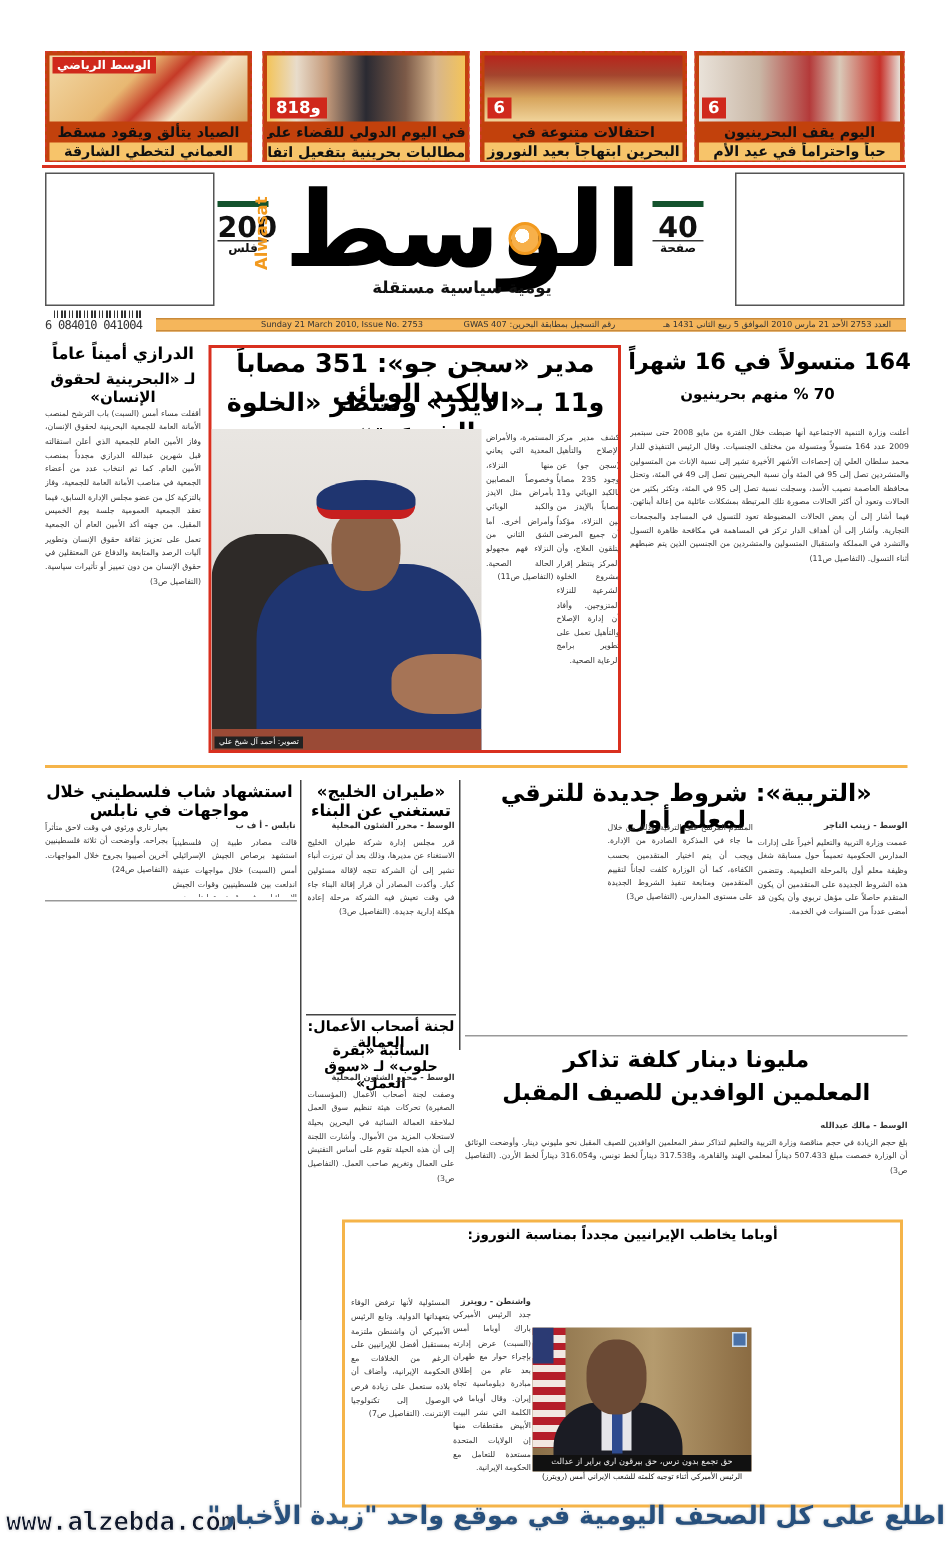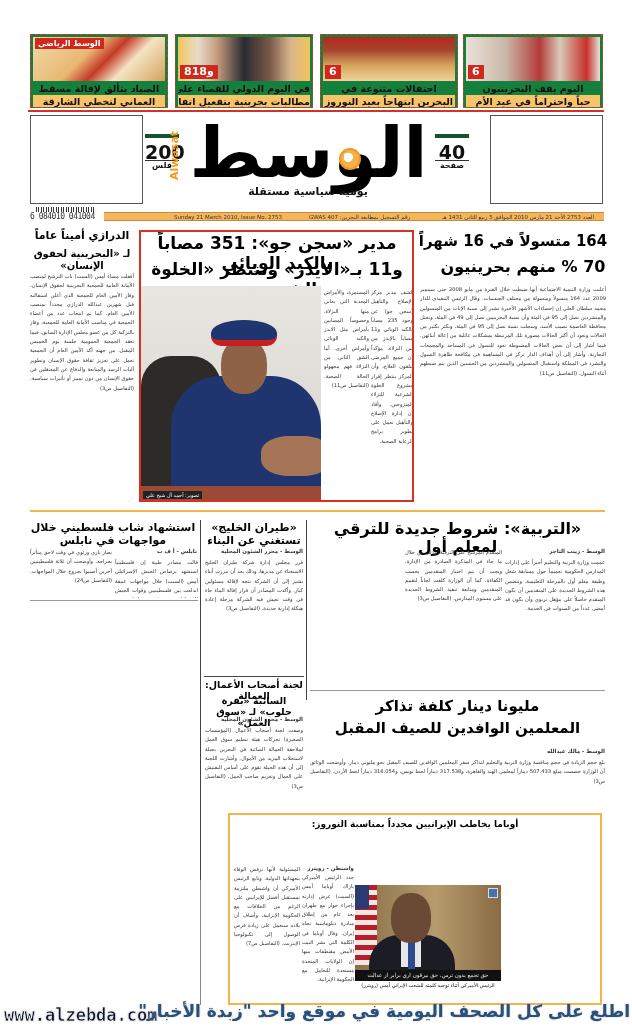--- a/index.html
+++ b/index.html
@@ -2,21 +2,21 @@
 <html><head>
 <meta charset="utf-8">
 <style>
   * { box-sizing: border-box; margin: 0; padding: 0; }
   html, body { width: 632px; height: 1030px; background: #ffffff; overflow: hidden; }
   body { position: relative; font-family: "DejaVu Sans", sans-serif; color: #111; }
   .abs { position: absolute; }
   .rtl { direction: rtl; text-align: right; }
 
   
-  .teaser { position: absolute; top: 34px; height: 74px; border: 1px dashed #d43a2a; background: #15803d; overflow: hidden; }
+  .teaser { position: absolute; top: 34px; height: 74px; border: 1px dashed #d43a2a; background: #c2410c; overflow: hidden; }
   .teaser .photo { position: absolute; left: 2px; right: 2px; top: 2px; height: 44px; }
   .teaser .num { position: absolute; left: 4px; top: 30px; background: #d0281c; color: #fff; font-size: 11px; font-weight: bold; padding: 0 4px; line-height: 14px; }
   .teaser .badge { position: absolute; left: 4px; top: 3px; background: #d0281c; color: #fff; font-size: 8px; font-weight: bold; padding: 1px 3px; }
   .teaser .l1 { position: absolute; left: 2px; right: 2px; top: 47px; height: 13px; font-size: 9.5px; font-weight: bold; direction: rtl; text-align: center; line-height: 13px; white-space: nowrap; overflow: hidden; }
   .teaser .l2 { position: absolute; left: 2px; right: 2px; top: 60px; height: 13px; font-size: 9.5px; font-weight: bold; direction: rtl; text-align: center; line-height: 13px; background: #f7c46a; white-space: nowrap; overflow: hidden; }
   .rule-red { position: absolute; left: 28px; right: 28px; height: 2px; background: #d9301f; }
 
   
   .adbox { position: absolute; top: 115px; width: 113px; height: 89px; border: 1px solid #555; background: #fff; }
   .price { position: absolute; text-align: center; font-weight: bold; }
@@ -64,21 +64,21 @@
 
   .footer-url { position: absolute; left: 4px; top: 1005px; font-family: "DejaVu Sans Mono", monospace; font-weight: bold; font-size: 17px; color: #0f172a; letter-spacing: 0px; -webkit-text-stroke: 0.5px #ffffff; text-shadow: 0 0 2px #bbb; }
   .footer-slogan { position: absolute; left: 250px; top: 1001px; width: 380px; direction: rtl; text-align: center; font-weight: bold; font-size: 17px; color: #27507d; text-shadow: 0 0 2px #bbb; white-space: nowrap; }
 </style>
 </head>
 <body>
 
 <div class="teaser" style="left:30px; width:138px;">
   <div class="photo" style="background:linear-gradient(135deg,#f2d9a8 0%,#e8b872 40%,#c53a27 55%,#f4e3c4 70%,#d5a15c 100%);"></div>
   <span class="badge">الوسط الرياضي</span>
-  <div class="l1">الصياد يتألق لإقالة مسقط</div>
+  <div class="l1">الصياد يتألق ويقود مسقط</div>
   <div class="l2">العماني لتخطي الشارقة</div>
 </div>
 
 <div class="teaser" style="left:175px; width:138px;">
   <div class="photo" style="background:linear-gradient(90deg,#f3c45a 0%,#e8dccb 15%,#c49a7b 30%,#2a2a32 50%,#7c5a48 70%,#d6b58d 85%,#f3c45a 100%);"></div>
   <span class="num">8و18</span>
   <div class="l1">في اليوم الدولي للقضاء على التمييز العنصري</div>
   <div class="l2">مطالبات بحرينية بتفعيل اتفاقية مناهضة التمييز</div>
 </div>
 
@@ -119,21 +119,21 @@
   <div class="bars"></div>
   <span>6 084010 041004</span>
 </div>
 <div class="datebar">
   <span style="left:70px;">Sunday 21 March 2010, Issue No. 2753</span>
   <span style="left:205px; direction:rtl;">رقم التسجيل بمطابقة البحرين: GWAS 407</span>
   <span style="right:10px; direction:rtl;">العدد 2753 الأحد 21 مارس 2010 الموافق 5 ربيع الثاني 1431 هـ</span>
 </div>
 
 <div class="hl" style="left:418px; top:233px; width:190px; font-size:15px;">164 متسولاً في 16 شهراً</div>
-<div class="hl" style="left:428px; top:258px; width:190px; font-size:16px;">70 % منهم بحرينيون</div>
+<div class="hl" style="left:410px; top:258px; width:190px; font-size:10px;">70 % منهم بحرينيون</div>
 <div class="txt" style="left:420px; top:285px; width:186px; height:220px;">
   <span>أعلنت وزارة التنمية الاجتماعية أنها ضبطت خلال الفترة من مايو 2008 حتى سبتمبر 2009 عدد 164 متسولاً ومتسولة من مختلف الجنسيات.</span>
   وقال الرئيس التنفيذي للدار محمد سلطان العلي إن إحصاءات الأشهر الأخيرة تشير إلى نسبة الإناث من المتسولين والمتشردين تصل إلى 95 في المئة وأن نسبة البحرينيين تصل إلى 49 في المئة، وتحتل محافظة العاصمة نصيب الأسد، وسجلت نسبة تصل إلى 95 في المئة، وتكثر بكثير من الحالات وتعود أن أكثر الحالات مصورة تلك المرتبطة بمشكلات عائلية من إعالة أبنائهن. فيما أشار إلى أن بعض الحالات المضبوطة تعود للتسول في المساجد والمجمعات التجارية. وأشار إلى أن أهداف الدار تركز في المساهمة في مكافحة ظاهرة التسول والتشرد في المملكة واستقبال المتسولين والمتشردين من الجنسين الذين يتم ضبطهم أثناء التسول.
   <span>(التفاصيل ص11)</span>
 </div>
 
 <div class="main-box">
   <div class="hl" style="left:2px; top:2px; width:268px; font-size:17px;">مدير «سجن جو»: 351 مصاباً بالكبد الوبائي</div>
   <div class="hl" style="left:2px; top:28px; width:268px; font-size:17px;">و11 بـ«الايدز» وننتظر «الخلوة الشرعية»</div>
   <div class="officer-photo">

